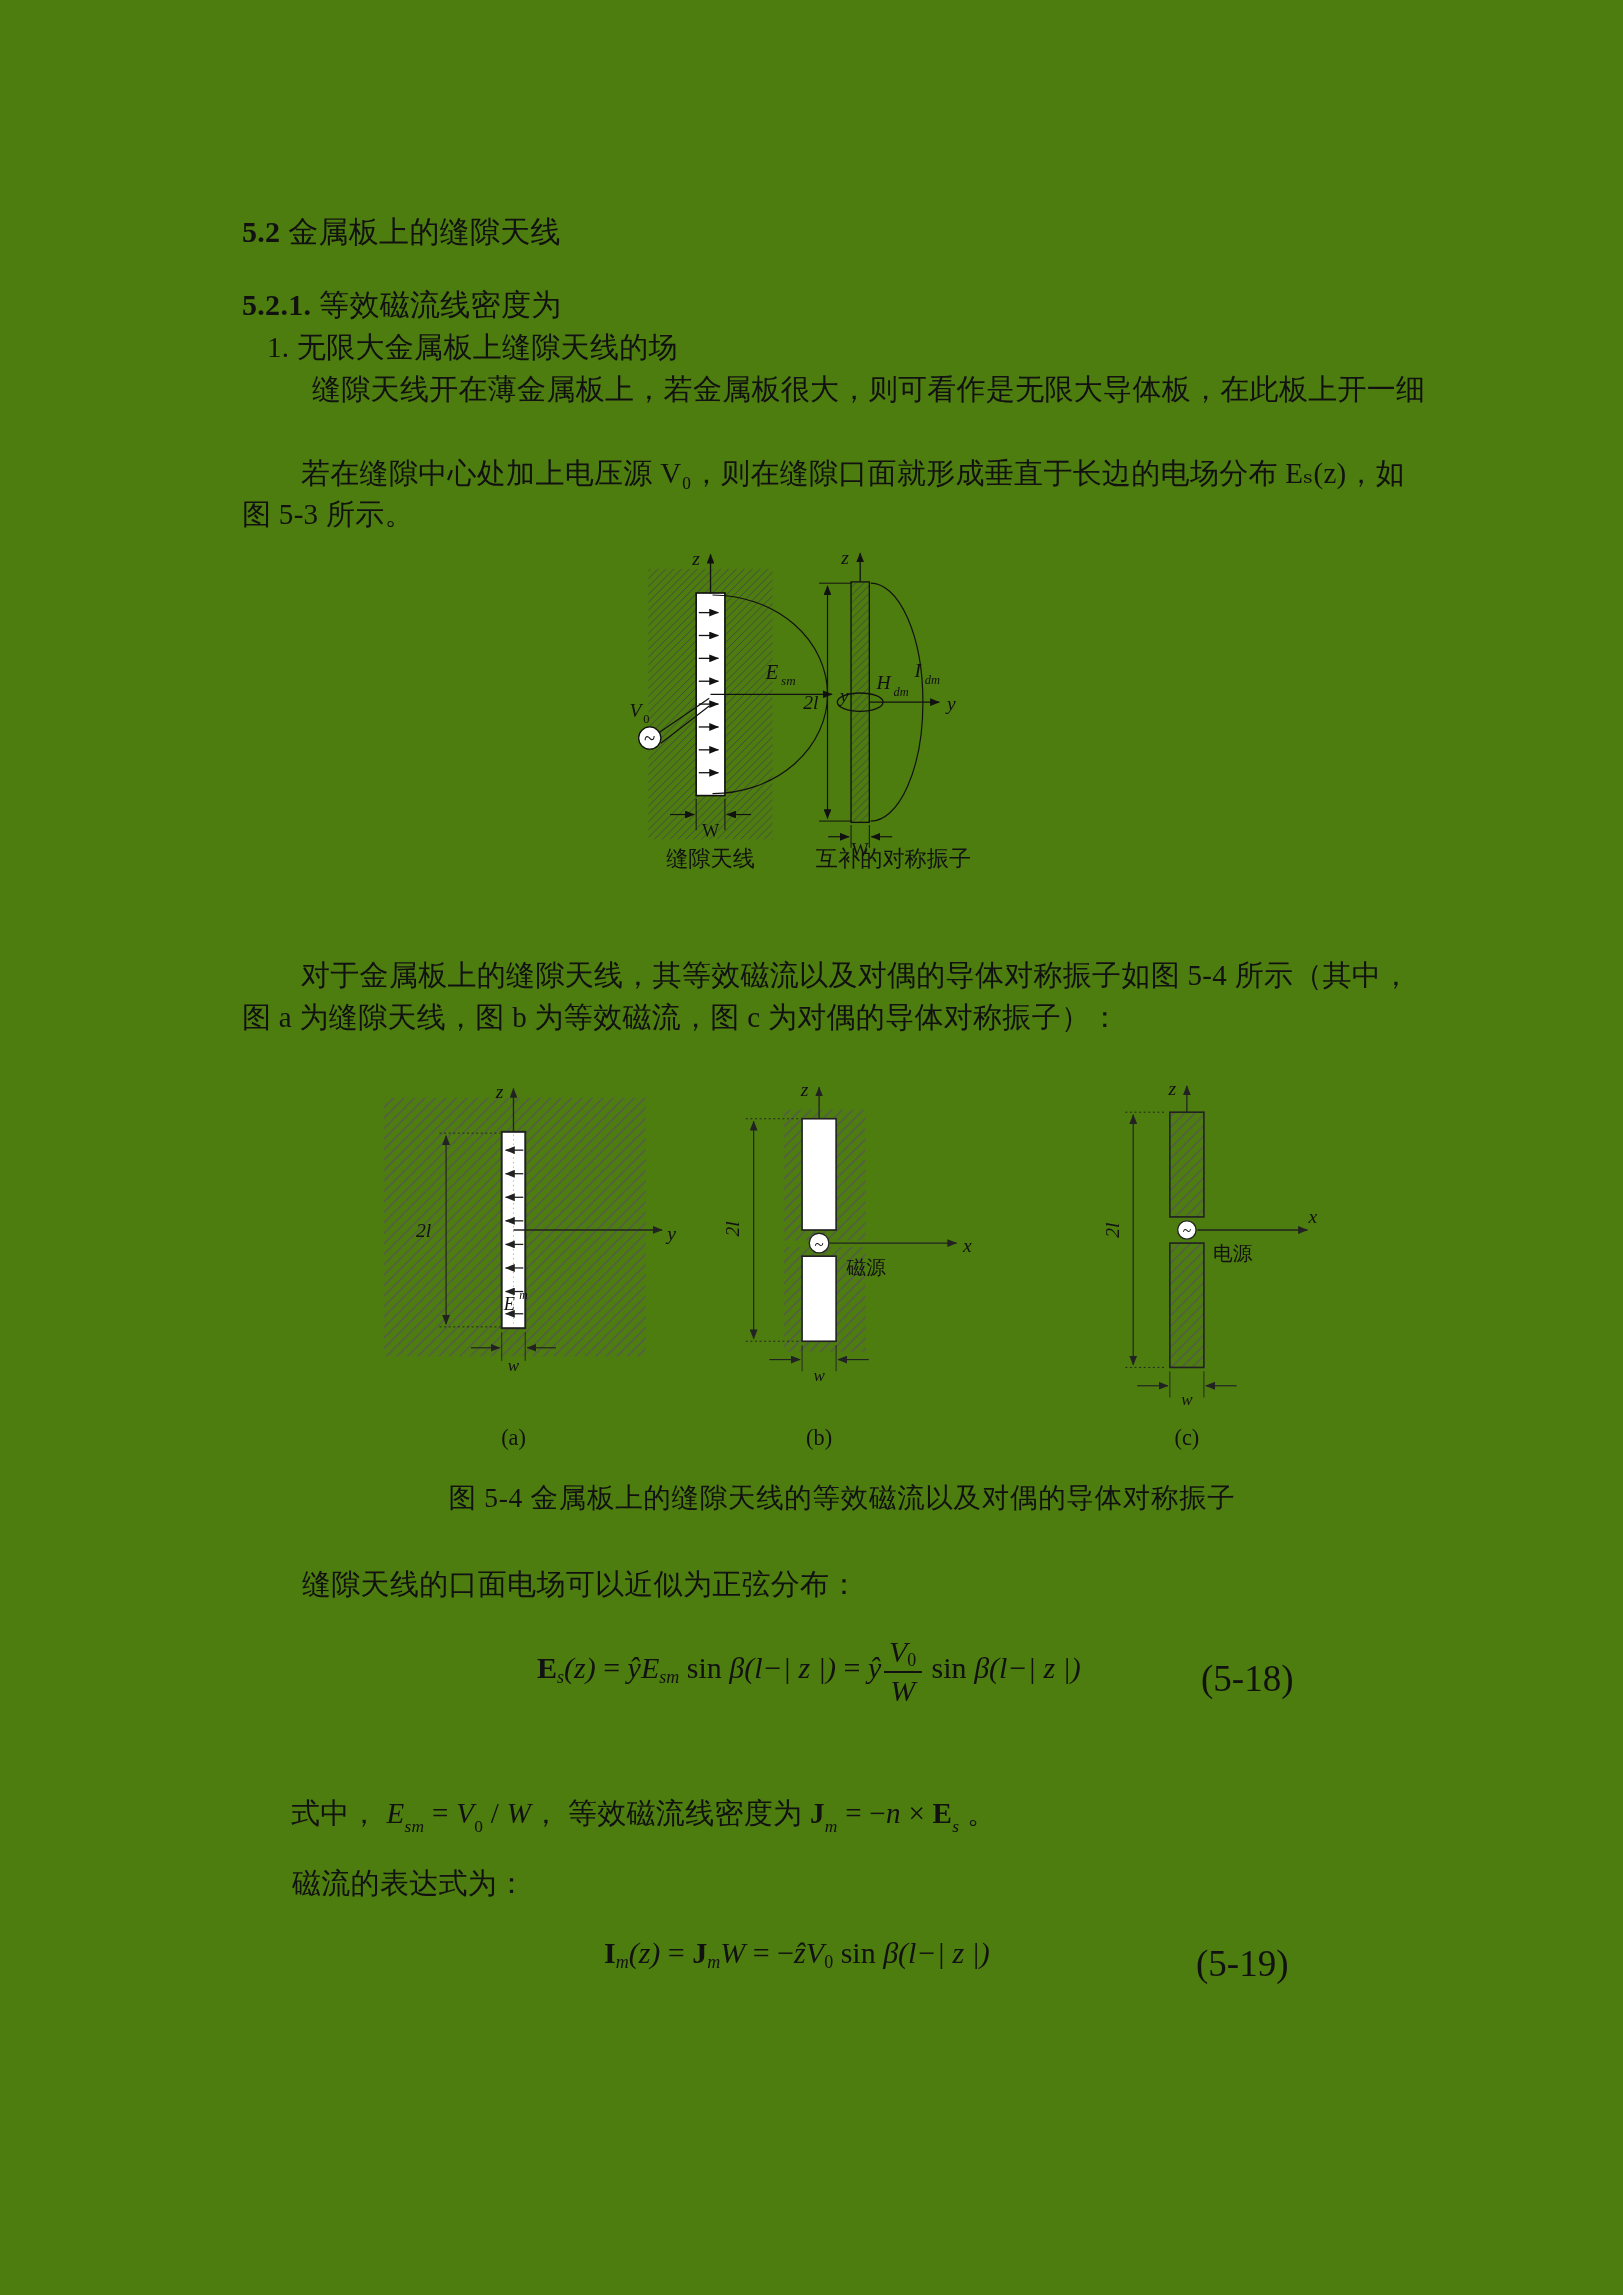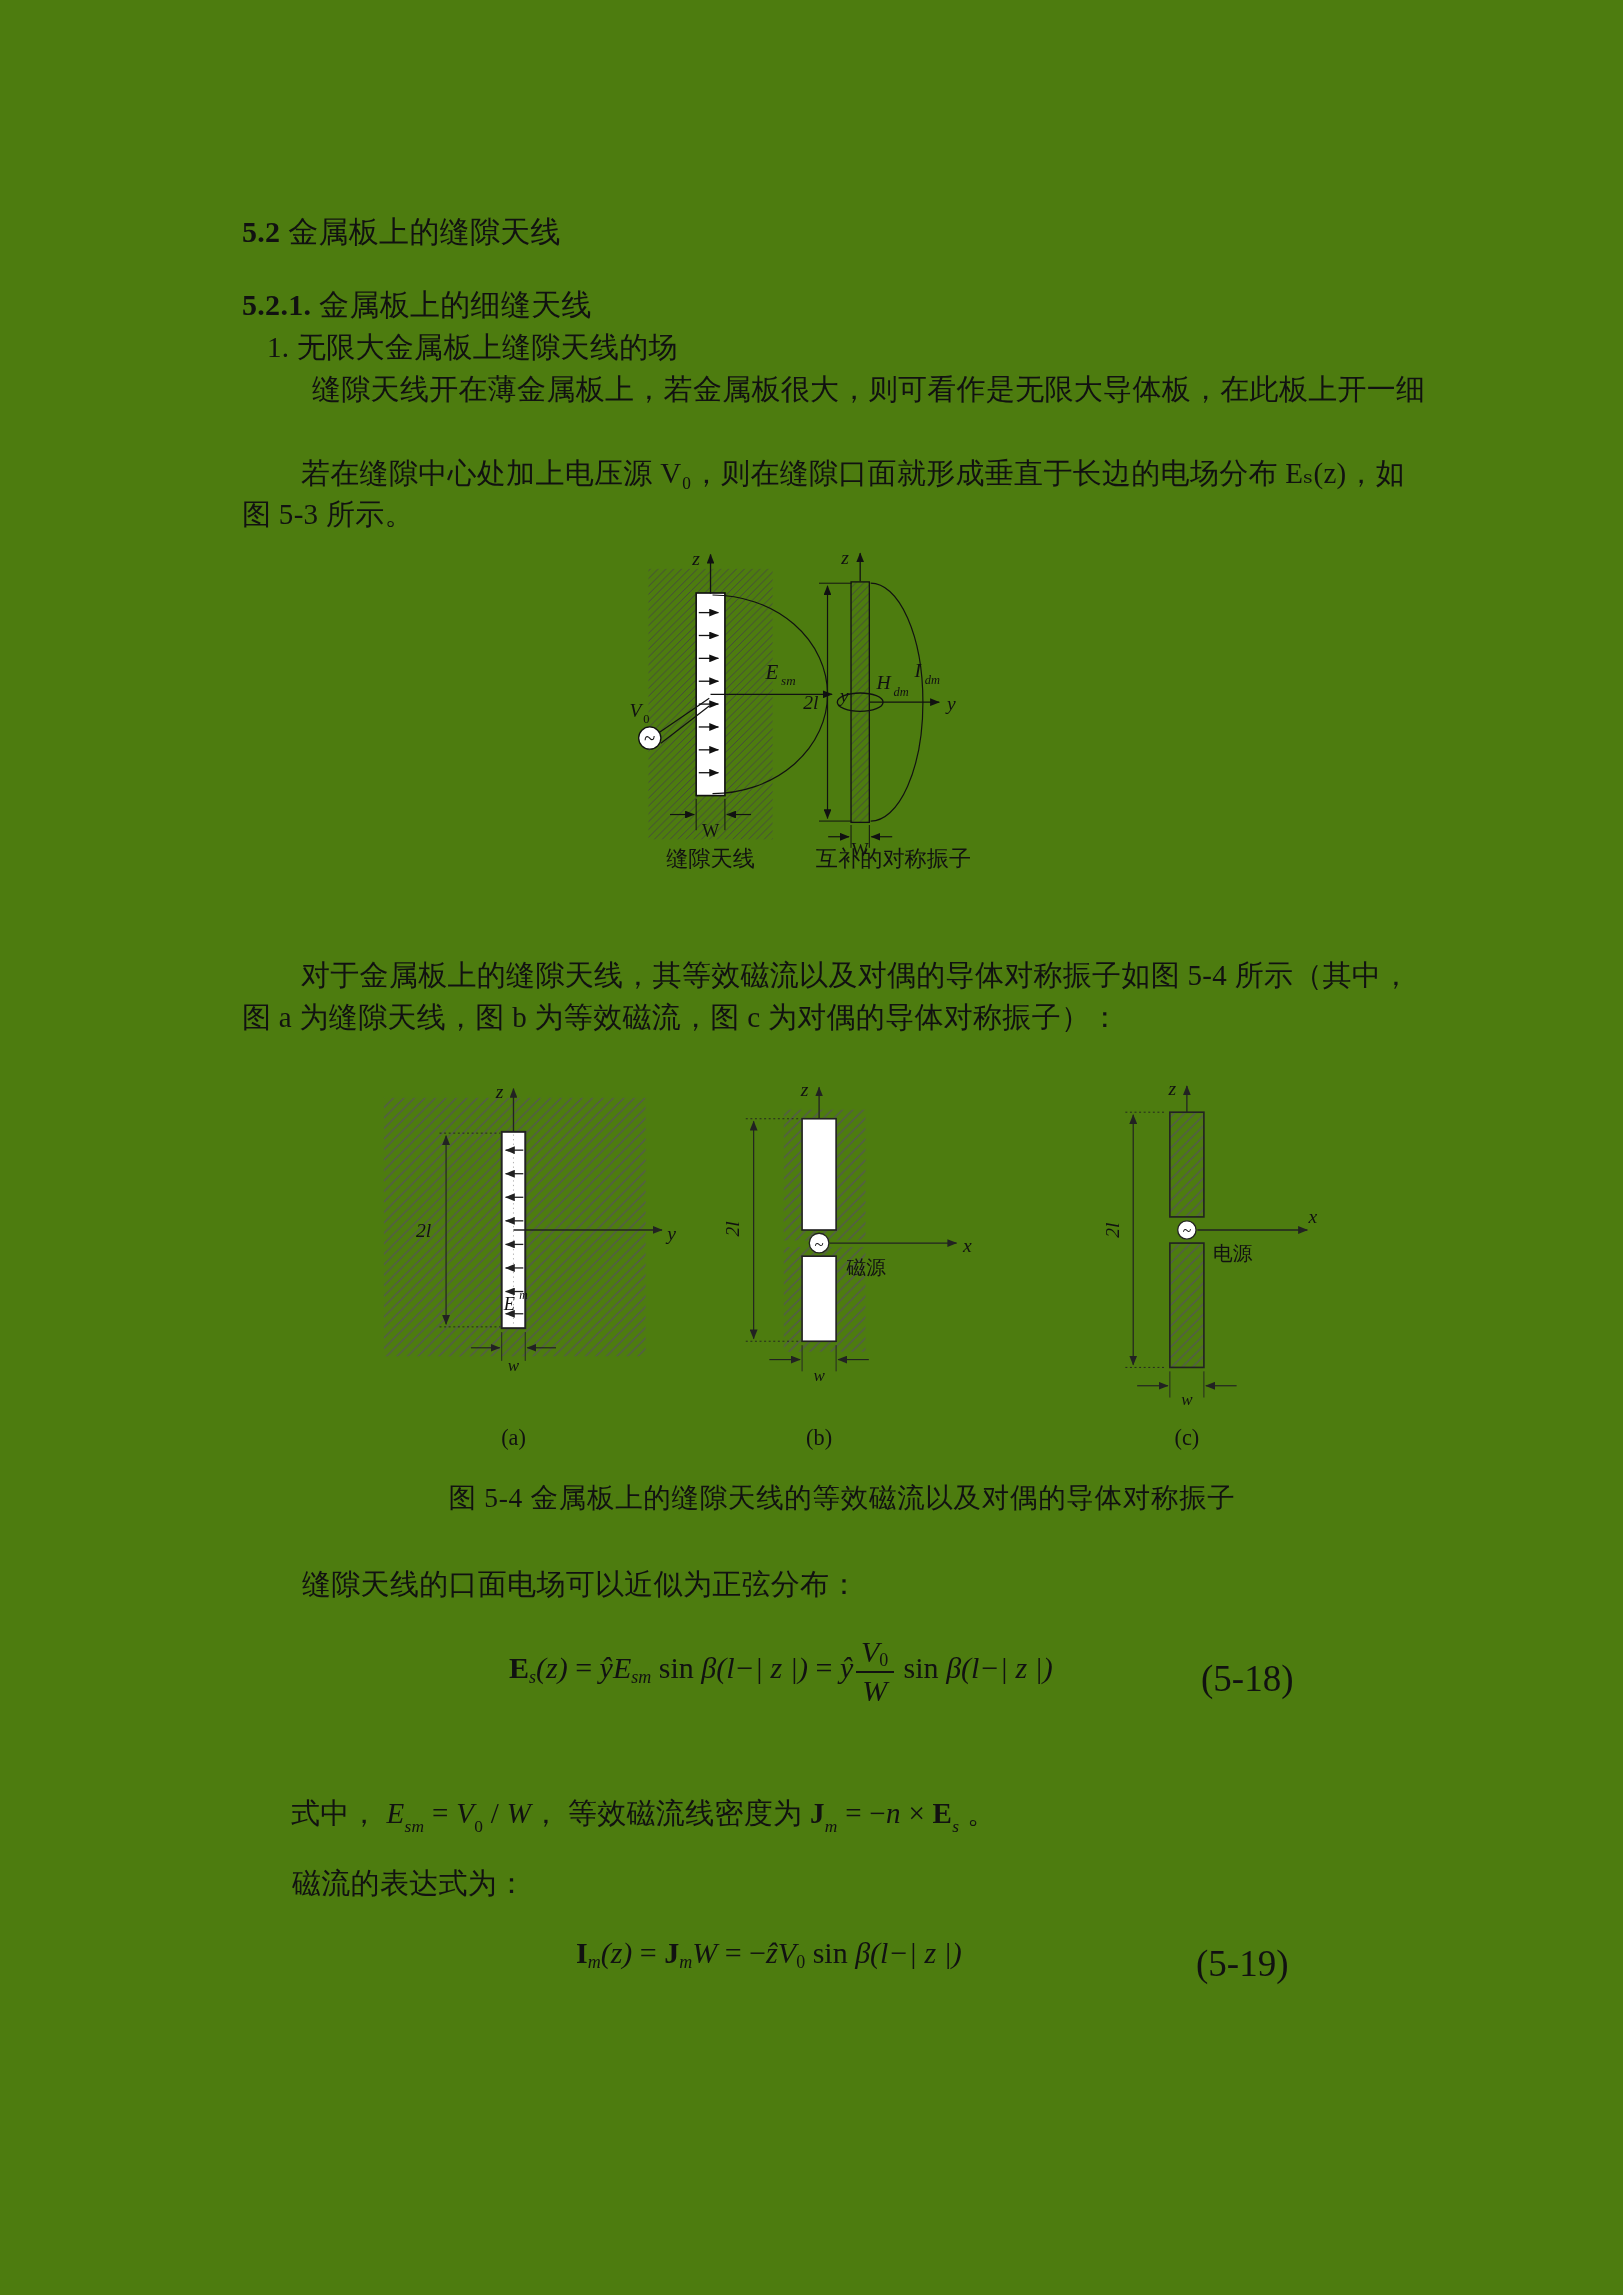--- a/index.html
+++ b/index.html
@@ -4,38 +4,38 @@
 <style>
   html,body{margin:0;padding:0;background:#e8e8e8;}
   .page{position:relative;width:1623px;height:2295px;background:#4d7c0f;overflow:hidden;
         font-family:"Liberation Serif","DejaVu Serif",serif;color:#111;}
   .abs{position:absolute;}
   .line{font-size:29px;line-height:42px;letter-spacing:0.3px;white-space:pre;}
   .h1{font-size:30px;}
   .bold{font-weight:bold;}
   .cap{font-size:27.5px;letter-spacing:0.7px;}
   .center{text-align:center;}
-  .eq{font-size:30px;white-space:pre;}
+  .eq{font-size:30px;white-space:pre;margin-left:28px;}
   .v{font-style:italic;}
   .vb{font-weight:bold;}
   .s{font-size:60%;vertical-align:-22%;}
   .frac{display:inline-flex;flex-direction:column;align-items:center;vertical-align:middle;margin:0 2.6px;}
   .frac .num{border-bottom:2px solid #111;padding:0 5.2px 1.3px 5.2px;line-height:1.05;}
   .frac .den{padding-top:1.3px;line-height:1.05;}
   .eqlabel{font-size:37px;}
   svg text{font-family:"Liberation Serif","DejaVu Serif",serif;fill:#111;}
 </style>
 </head>
 <body>
 
 <div class="page">
 
   <div class="abs line h1" style="left:242px;top:211px;"><span class="bold">5.2</span><span> 金属板上的缝隙天线</span></div>
 
-  <div class="abs line h1" style="left:242px;top:284px;"><span class="bold">5.2.1.</span><span> 金属板上的细缝天线</span></div>
+  <div class="abs line h1" style="left:242px;top:284px;"><span class="bold">5.2.1.</span><span> 等效磁流线密度为</span></div>
 
   <div class="abs line" style="left:242px;top:326px;margin-left:25px;">1. 无限大金属板上缝隙天线的场</div>
 
   <div class="abs line" style="left:312px;top:368px;">缝隙天线开在薄金属板上，若金属板很大，则可看作是无限大导体板，在此板上开一细</div>
 
   <div class="abs line" style="left:301px;top:452px;">若在缝隙中心处加上电压源 V₀，则在缝隙口面就形成垂直于长边的电场分布 Eₛ(z)，如</div>
   <div class="abs line" style="left:242px;top:493px;">图 5-3 所示。</div>
 
   <svg class="abs" style="left:612px;top:544px;" width="465" height="330" viewBox="0 0 710 505">
     <defs>

